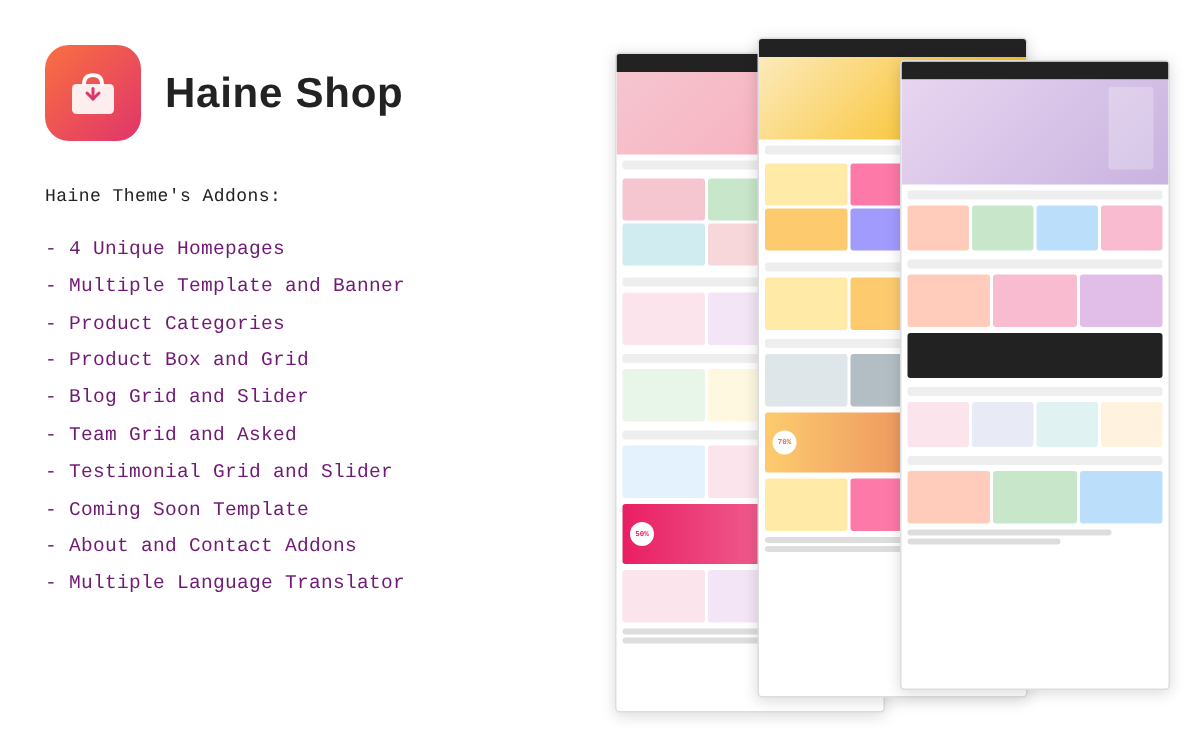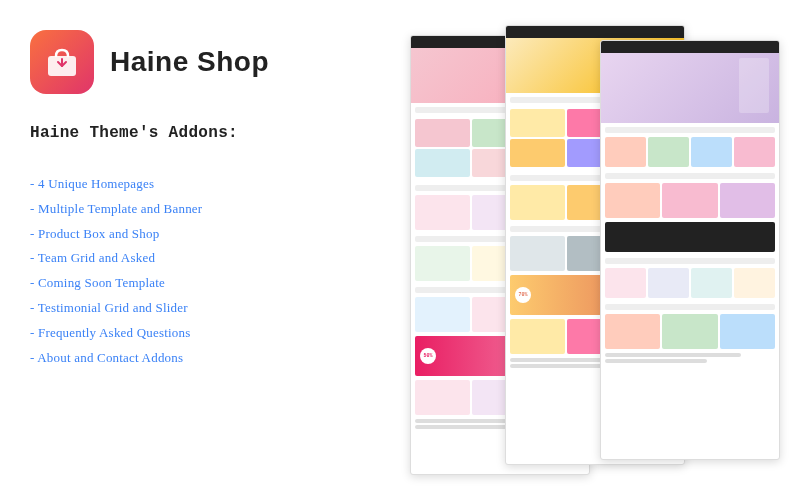--- a/index.html
+++ b/index.html
@@ -56,40 +56,39 @@
     .logo-text {
       font-family: Arial, Helvetica, sans-serif;
       font-size: 28px;
       font-weight: 700;
       color: #222222;
       letter-spacing: 0.5px;
     }
 
     
     .addons-title {
-      font-size: 16px;
+      font-size: 12px;
       color: #222222;
-      margin-bottom: 32px;
-      font-weight: bold;
+      margin-bottom: 18px;
+      font-weight: normal;
       letter-spacing: 0.3px;
     }
 
     .addons-list {
       list-style: none;
       display: flex;
       flex-direction: column;
       gap: 4px;
     }
 
     .addons-list li {
       font-size: 13px;
-      color: #3b82f6;
+      color: #701a75;
       line-height: 1.6;
       letter-spacing: 0.2px;
-      font-family: Liberation Serif, serif;
     }
 
     
     .right-panel {
       flex: 1;
       position: relative;
       display: flex;
       align-items: flex-end;
       justify-content: flex-end;
       padding-left: 10px;
@@ -341,26 +340,28 @@
         </svg>
       </div>
       <span class="logo-text">Haine Shop</span>
     </div>
 
     <div class="addons-title">Haine Theme's Addons:</div>
 
     <ul class="addons-list">
     <li>- 4 Unique Homepages</li>
         <li>- Multiple Template and Banner</li>
-        <li>- Product Box and Shop</li>
+        <li>- Product Categories</li>
+        <li>- Product Box and Grid</li>
+        <li>- Blog Grid and Slider</li>
         <li>- Team Grid and Asked</li>
+        <li>- Testimonial Grid and Slider</li>
         <li>- Coming Soon Template</li>
-        <li>- Testimonial Grid and Slider</li>
-        <li>- Frequently Asked Questions</li>
         <li>- About and Contact Addons</li>
+        <li>- Multiple Language Translator</li>
       </ul>
 
   </div>
 
   <div class="right-panel">
     <div class="screenshots-container">
 
       <div class="screenshot screenshot-1">
         <div class="mock-site">
           <div class="mock-header"></div>

